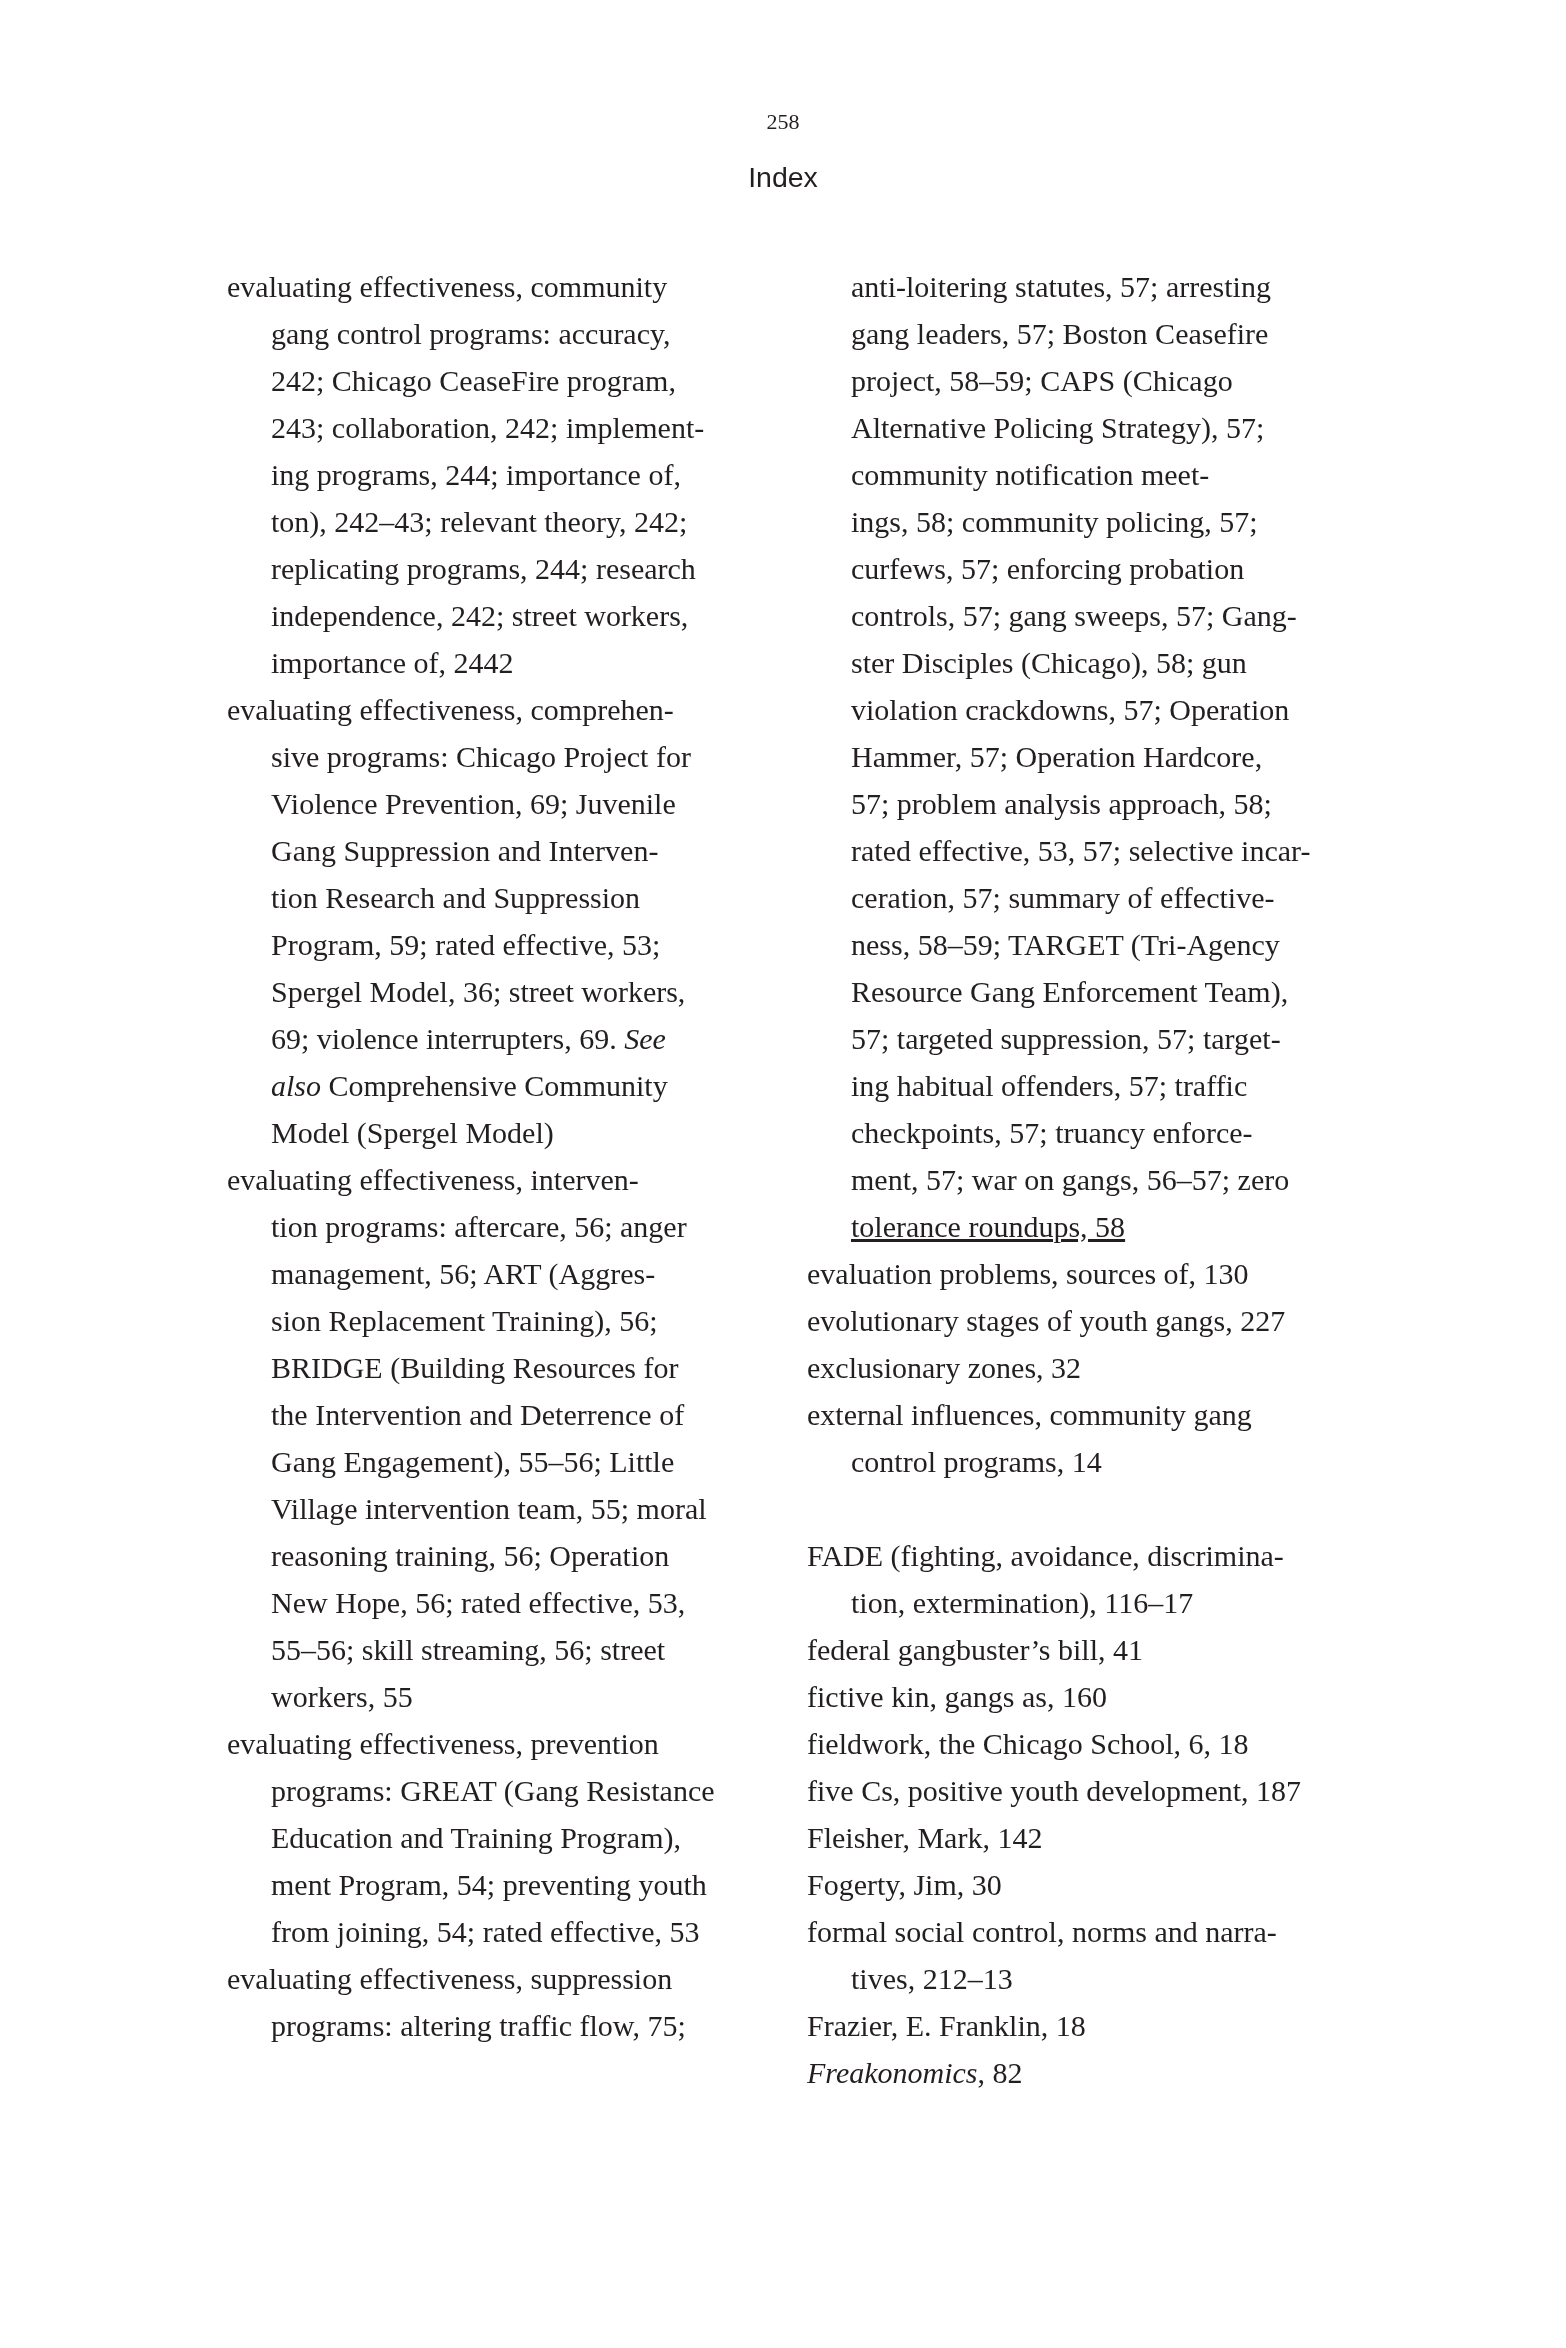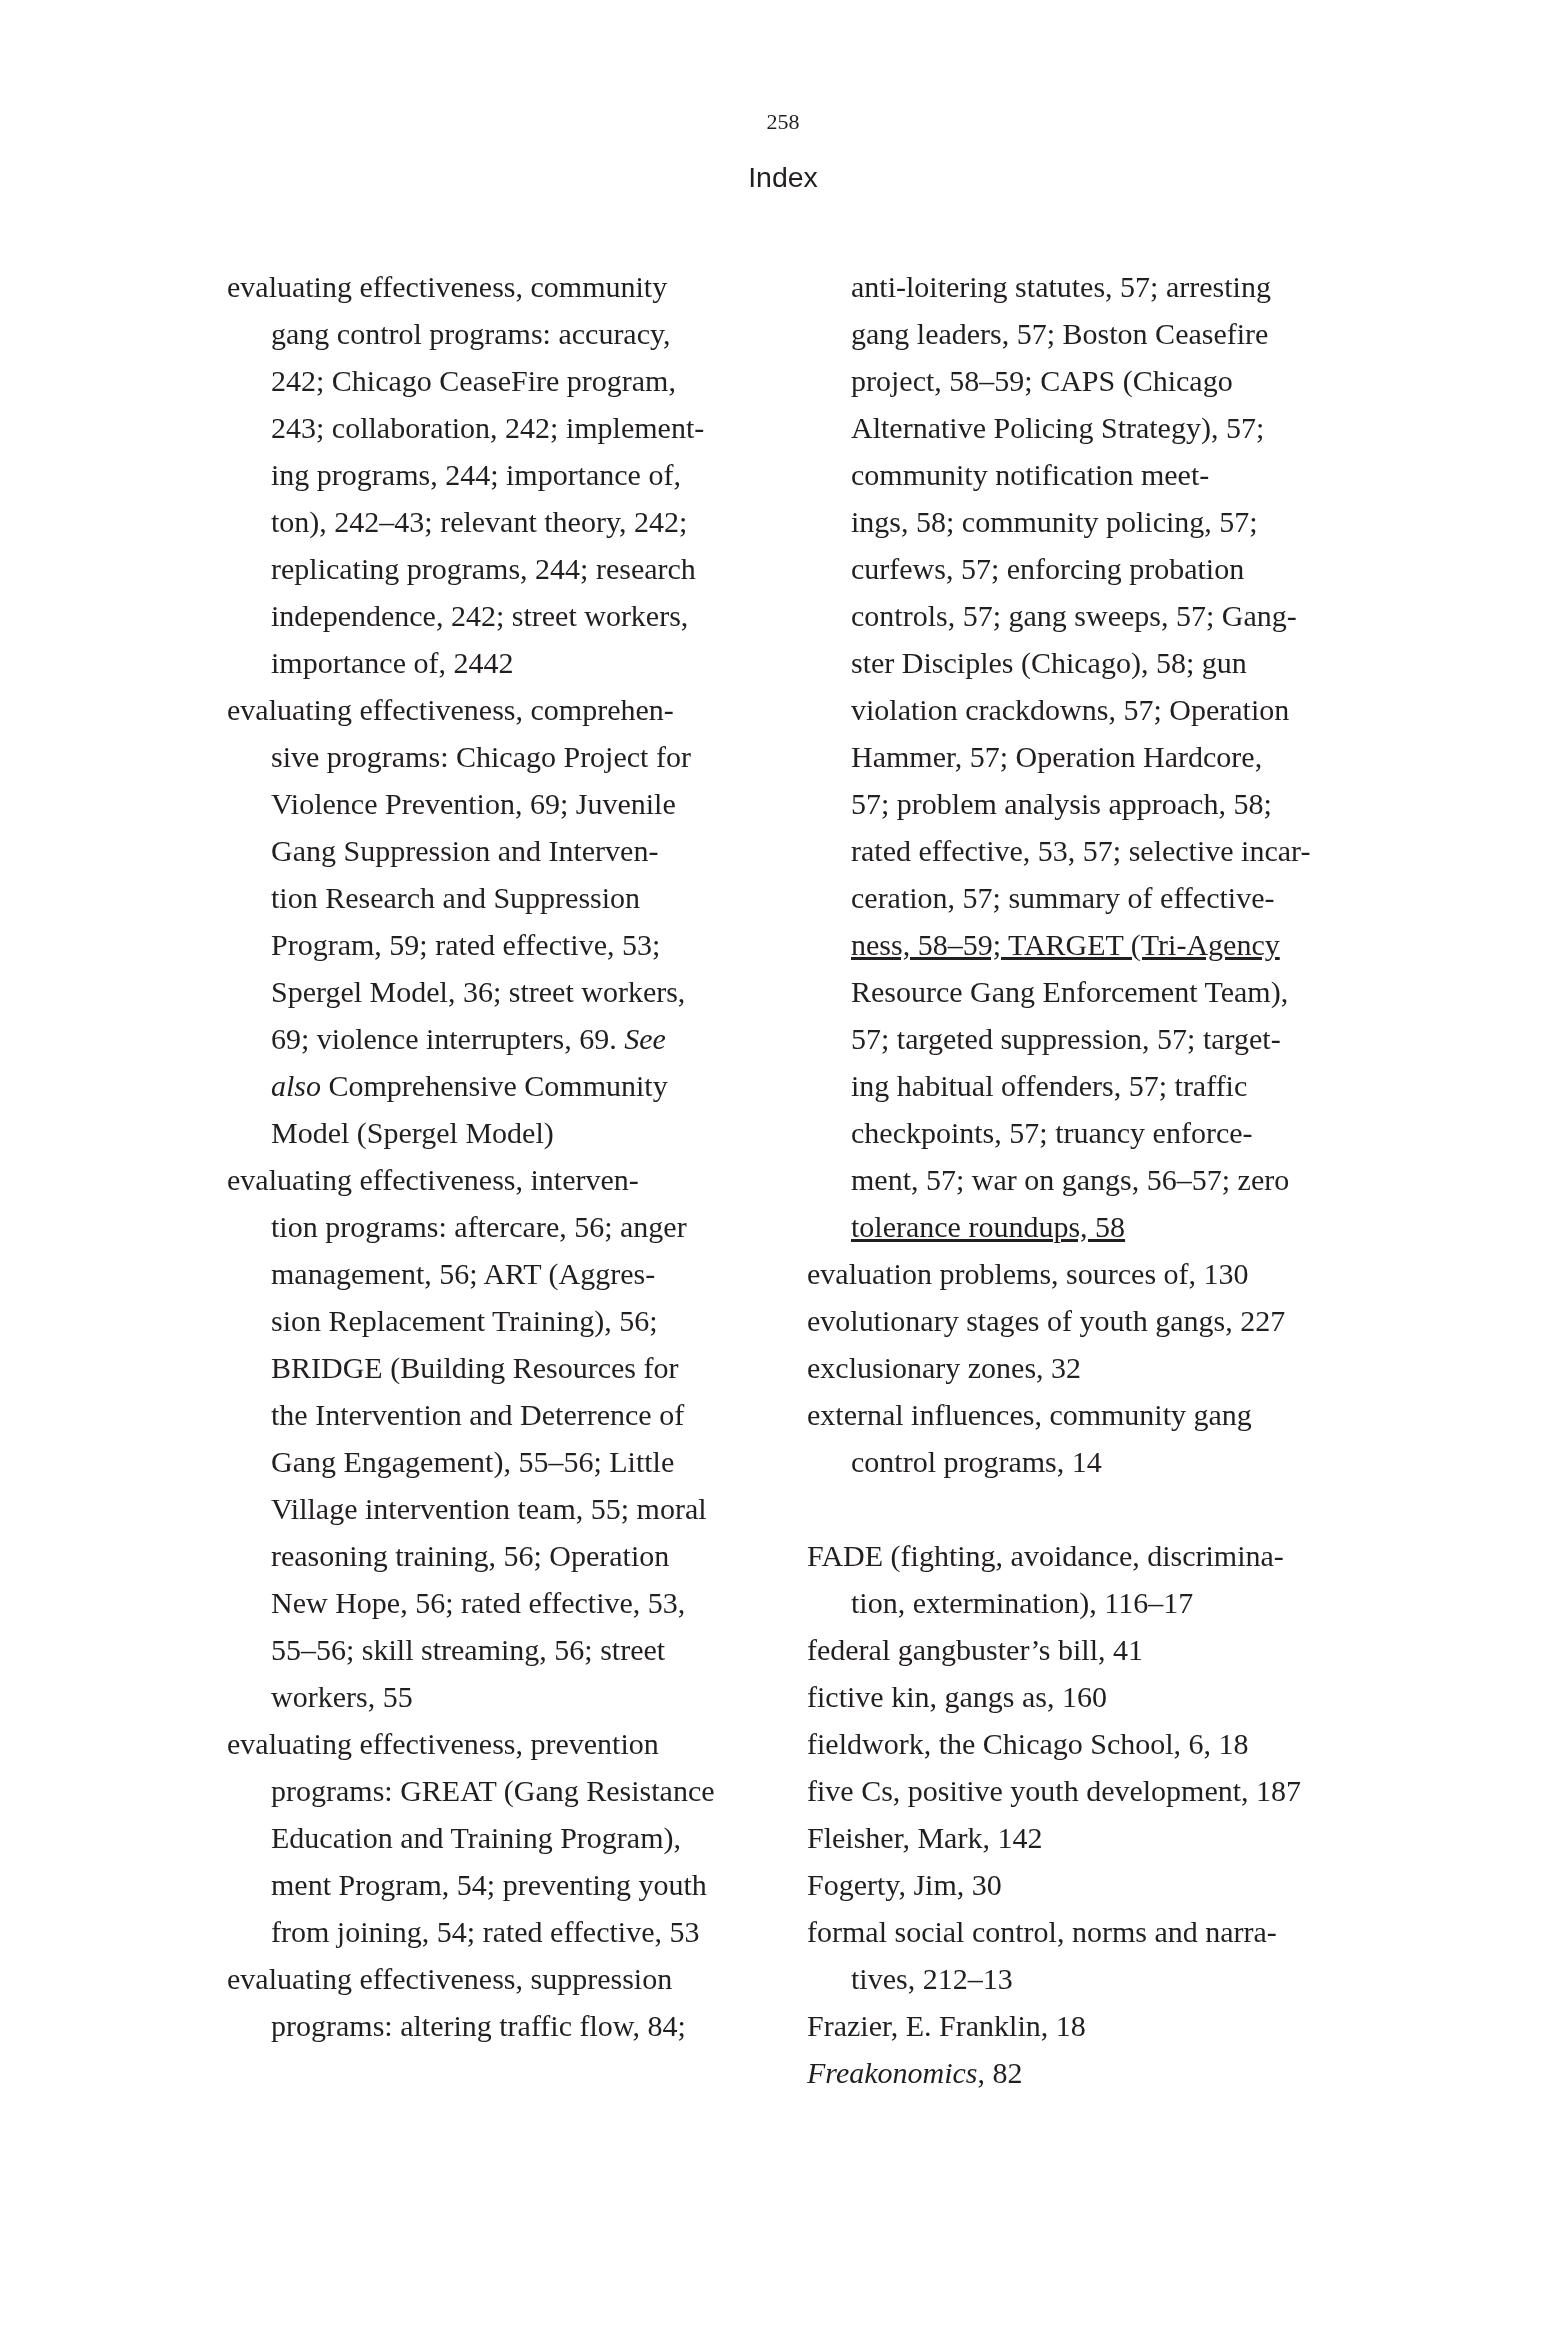--- a/index.html
+++ b/index.html
@@ -54,38 +54,38 @@
     <span class="line indent"><span style="white-space: pre;">reasoning training, 56; Operation</span></span>
     <span class="line indent"><span style="white-space: pre;">New Hope, 56; rated effective, 53,</span></span>
     <span class="line indent"><span style="white-space: pre;">55–56; skill streaming, 56; street</span></span>
     <span class="line indent"><span style="white-space: pre;">workers, 55</span></span>
     <span class="line"><span style="white-space: pre;">evaluating effectiveness, prevention</span></span>
     <span class="line indent"><span style="white-space: pre;">programs: GREAT (Gang Resistance</span></span>
     <span class="line indent"><span style="white-space: pre;">Education and Training Program),</span></span>
     <span class="line indent"><span style="white-space: pre;">ment Program, 54; preventing youth</span></span>
     <span class="line indent"><span style="white-space: pre;">from joining, 54; rated effective, 53</span></span>
     <span class="line"><span style="white-space: pre;">evaluating effectiveness, suppression</span></span>
-    <span class="line indent"><span style="white-space: pre;">programs: altering traffic flow, 84;</span></span>
+    <span class="line indent"><span style="white-space: pre;">programs: altering traffic flow, 75;</span></span>
   </div>
 <div class="column col-right">
     <span class="line indent"><span style="white-space: pre;">anti-loitering statutes, 57; arresting</span></span>
     <span class="line indent"><span style="white-space: pre;">gang leaders, 57; Boston Ceasefire</span></span>
     <span class="line indent"><span style="white-space: pre;">project, 58–59; CAPS (Chicago</span></span>
     <span class="line indent"><span style="white-space: pre;">Alternative Policing Strategy), 57;</span></span>
     <span class="line indent"><span style="white-space: pre;">community notification meet-</span></span>
     <span class="line indent"><span style="white-space: pre;">ings, 58; community policing, 57;</span></span>
     <span class="line indent"><span style="white-space: pre;">curfews, 57; enforcing probation</span></span>
     <span class="line indent"><span style="white-space: pre;">controls, 57; gang sweeps, 57; Gang-</span></span>
     <span class="line indent"><span style="white-space: pre;">ster Disciples (Chicago), 58; gun</span></span>
     <span class="line indent"><span style="white-space: pre;">violation crackdowns, 57; Operation</span></span>
     <span class="line indent"><span style="white-space: pre;">Hammer, 57; Operation Hardcore,</span></span>
     <span class="line indent"><span style="white-space: pre;">57; problem analysis approach, 58;</span></span>
     <span class="line indent"><span style="white-space: pre;">rated effective, 53, 57; selective incar-</span></span>
     <span class="line indent"><span style="white-space: pre;">ceration, 57; summary of effective-</span></span>
-    <span class="line indent"><span style="white-space: pre; text-decoration: underline;">ness, 58–59; TARGET (Tri-Agency</span></span>
+    <span class="line indent"><span style="white-space: pre;">ness, 58–59; TARGET (Tri-Agency</span></span>
     <span class="line indent"><span style="white-space: pre;">Resource Gang Enforcement Team),</span></span>
     <span class="line indent"><span style="white-space: pre;">57; targeted suppression, 57; target-</span></span>
     <span class="line indent"><span style="white-space: pre;">ing habitual offenders, 57; traffic</span></span>
     <span class="line indent"><span style="white-space: pre;">checkpoints, 57; truancy enforce-</span></span>
     <span class="line indent"><span style="white-space: pre;">ment, 57; war on gangs, 56–57; zero</span></span>
     <span class="line indent"><span style="white-space: pre; text-decoration: underline;">tolerance roundups, 58</span></span>
     <span class="line"><span style="white-space: pre;">evaluation problems, sources of, 130</span></span>
     <span class="line"><span style="white-space: pre;">evolutionary stages of youth gangs, 227</span></span>
     <span class="line"><span style="white-space: pre;">exclusionary zones, 32</span></span>
     <span class="line"><span style="white-space: pre;">external influences, community gang</span></span>

